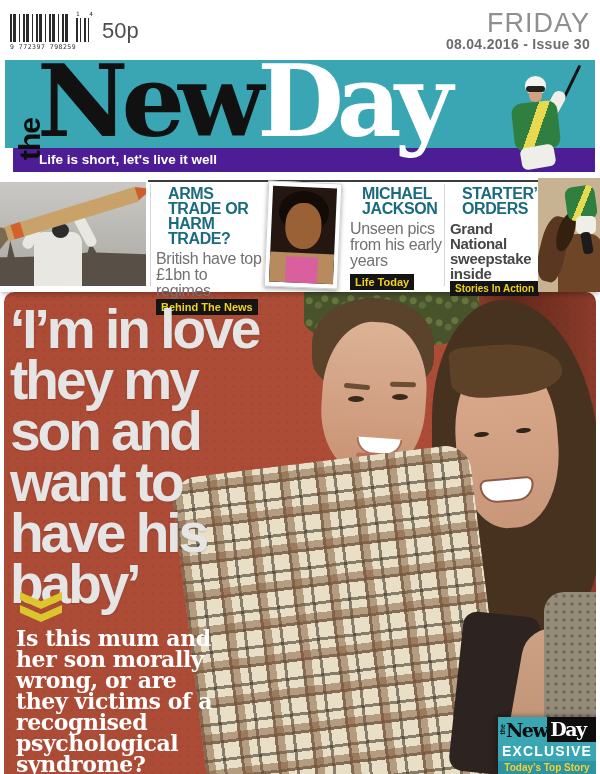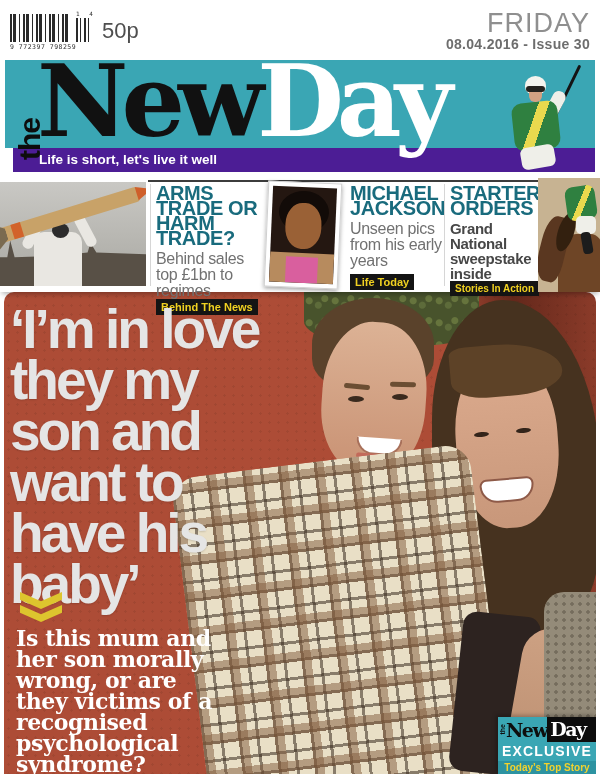--- a/index.html
+++ b/index.html
@@ -53,21 +53,21 @@
     background:linear-gradient(115deg,#2f8040 42%,#e9d94e 42% 58%,#2f8040 58%);
     transform:rotate(-6deg);
   }
   .j-breeches { position:absolute; left:30px; top:82px; width:34px; height:22px; background:#efefe9; border-radius:6px; transform:rotate(-10deg); }
 
   
   .teasers { position:absolute; left:0; top:172px; width:600px; height:120px; background:#fff; box-shadow:0 4px 5px -2px rgba(0,0,0,.3); z-index:6; }
   .teasers::before { content:""; position:absolute; left:148px; right:0; top:8px; height:2px; background:#3c3c3c; }
   .vline { position:absolute; top:12px; bottom:6px; width:1px; background:#d6d6d6; }
   .tease { position:absolute; top:14px; height:104px; display:flex; flex-direction:column; }
-  .tease-title { color:#196b7d; font-weight:bold; font-size:20px; line-height:15px; letter-spacing:-.4px; margin-bottom:5px; }
+  .tease-title { color:#196b7d; font-weight:bold; font-size:16px; line-height:15px; letter-spacing:-.4px; margin-bottom:5px;margin-left:12px; }
   .tease-body { color:#717171; font-size:16px; line-height:16px; letter-spacing:-.3px; }
   .tease-body.bold { color:#474747; font-weight:bold; font-size:15px; line-height:15px; }
   .tag { margin-top:auto; align-self:flex-start; background:#141414; color:#f0d121; font-size:11px; font-weight:bold; padding:2px 5px; white-space:nowrap; }
   .tag.small { font-size:10px;text-align:center; }
 
   
   .photo-missile { position:absolute; left:0; top:10px; width:146px; height:104px; overflow:hidden; background:linear-gradient(#c9c8c4,#a9a8a2); }
   .parliament {
     position:absolute; left:0; bottom:0; width:100%; height:48px; background:#585046;
     clip-path:polygon(0 100%,0 40%,5% 40%,7% 5%,10% 40%,30% 38%,33% 18%,36% 38%,60% 30%,62% 10%,66% 30%,100% 34%,100% 100%);
@@ -196,21 +196,21 @@
       <div class="missile-nose"></div>
       <div class="missile-band"></div>
       <div class="missile-fin"></div>
     </div>
   </div>
 
   <div class="vline" style="left:150px;"></div>
 
   <div class="tease" style="left:156px; width:108px;">
     <div class="tease-title">ARMS TRADE OR HARM TRADE?</div>
-    <div class="tease-body">Behind sales top £1bn to regimes</div>
+    <div class="tease-body">British have top £1bn to regimes</div>
     <div class="tag">Behind The News</div>
   </div>
 
   <div class="polaroid">
     <div class="polaroid-inner">
       <div class="mj-afro"></div>
       <div class="mj-face"></div>
       <div class="mj-jacket"></div>
       <div class="mj-shirt"></div>
     </div>

